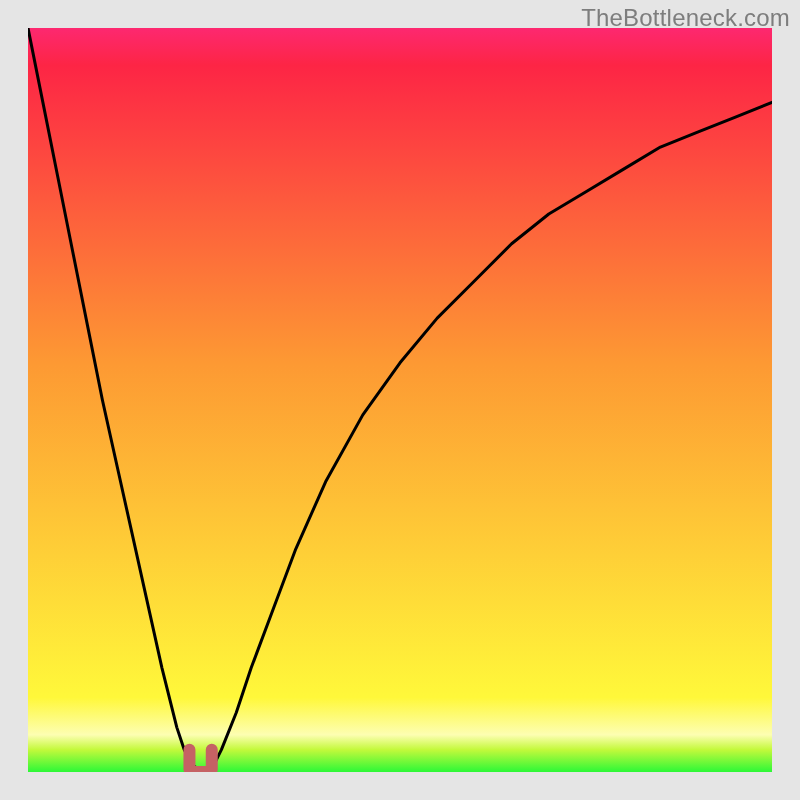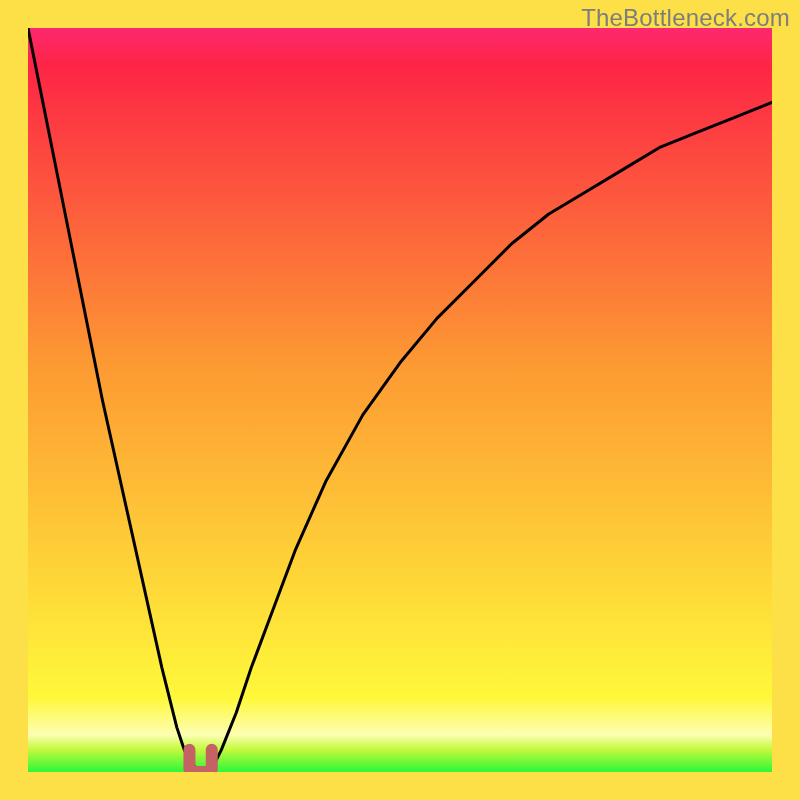--- a/index.html
+++ b/index.html
@@ -10,21 +10,21 @@
     background: #000;
     overflow: hidden;
     font-family: Arial, Helvetica, sans-serif;
   }
   .frame {
     position: absolute;
     left: 0;
     top: 0;
     width: 800px;
     height: 800px;
-    background: #fde047;
+    background: #e5e5e5;
   }
   .plot-area {
     position: absolute;
     left: 28px;
     top: 28px;
     width: 744px;
     height: 744px;
   }
   .watermark {
     position: absolute;

